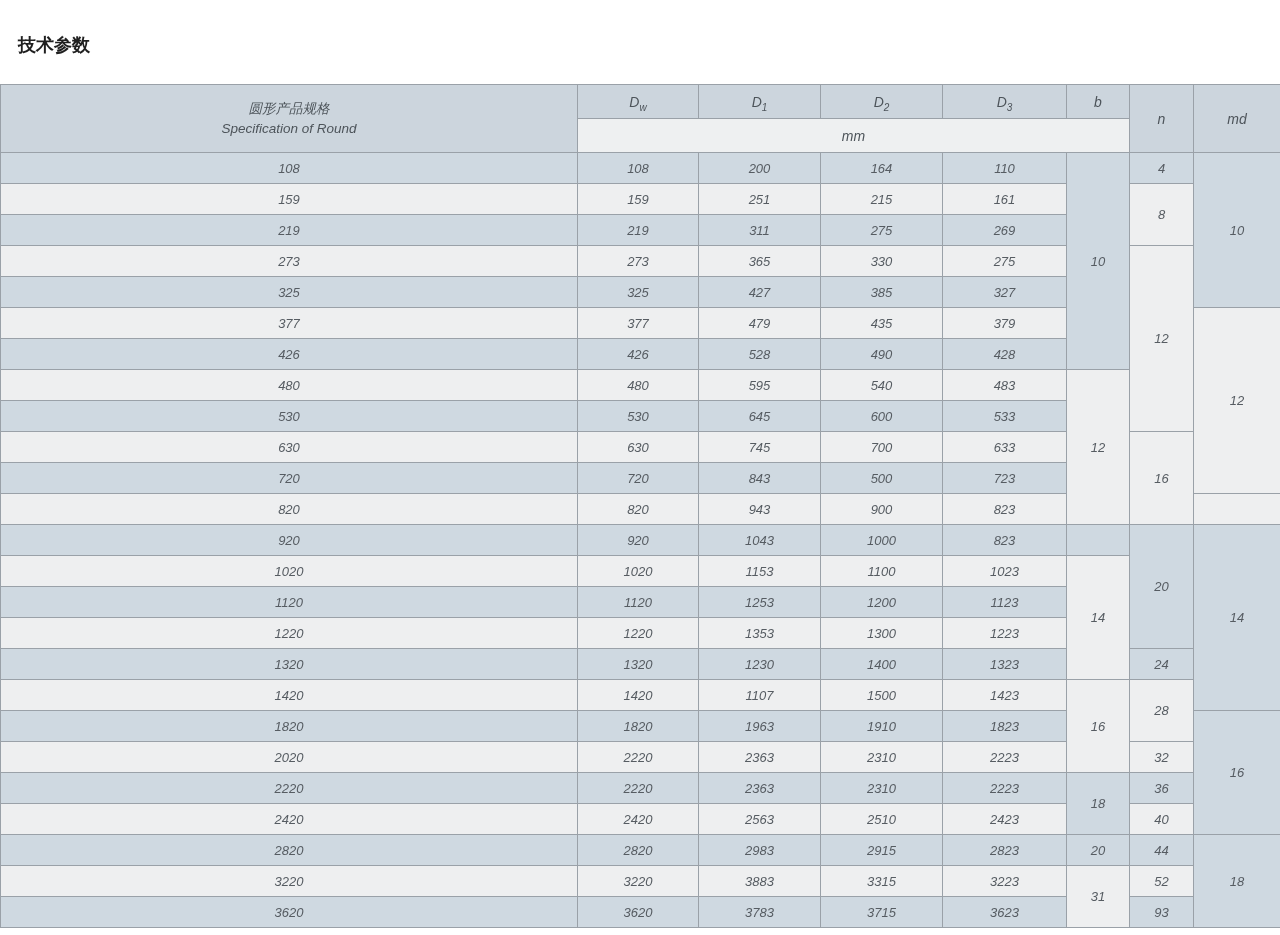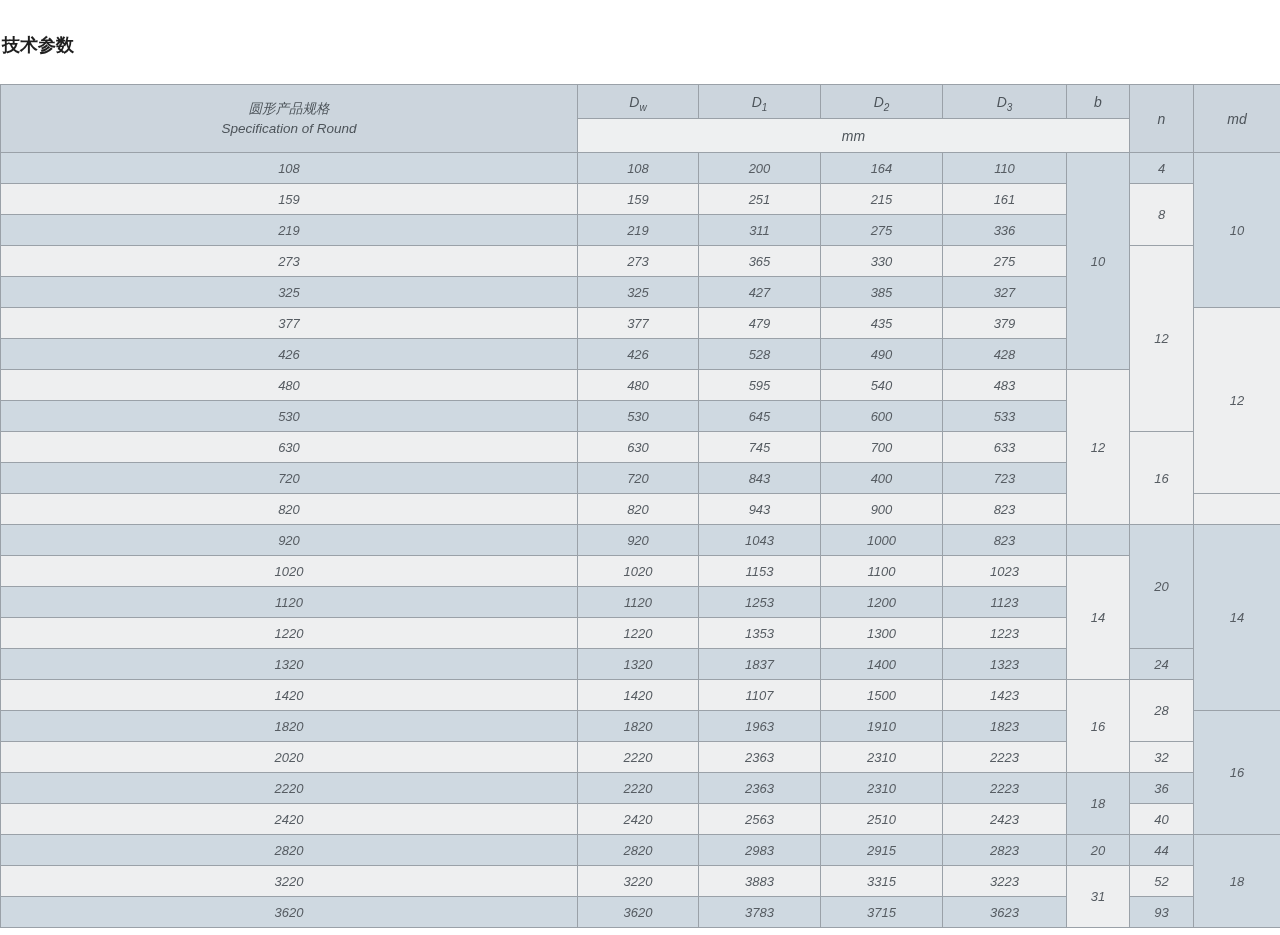--- a/index.html
+++ b/index.html
@@ -19,21 +19,21 @@
     font-family: "Liberation Sans", sans-serif;
   }
   .page {
     width: 1280px;
     height: 935px;
     box-sizing: border-box;
     padding-top: 34px;
     overflow: hidden;
   }
   .title {
-    margin: 0 0 0 2px;
+    margin: 0 0 0 18px;
     font-size: 18px;
     line-height: 22px;
     font-weight: bold;
     color: var(--title-text);
   }
   table.spec-table {
     border-collapse: collapse;
     table-layout: fixed;
     width: 1280px;
     margin-top: 28px;
@@ -126,21 +126,21 @@
           <td class="gray">251</td>
           <td class="gray">215</td>
           <td class="gray">161</td>
           <td rowspan="2" class="gray">8</td>
         </tr>
         <tr>
           <td class="blue">219</td>
           <td class="blue">219</td>
           <td class="blue">311</td>
           <td class="blue">275</td>
-          <td class="blue">336</td>
+          <td class="blue">269</td>
         </tr>
         <tr>
           <td class="gray">273</td>
           <td class="gray">273</td>
           <td class="gray">365</td>
           <td class="gray">330</td>
           <td class="gray">275</td>
           <td rowspan="6" class="gray">12</td>
         </tr>
         <tr>
@@ -185,21 +185,21 @@
           <td class="gray">630</td>
           <td class="gray">745</td>
           <td class="gray">700</td>
           <td class="gray">633</td>
           <td rowspan="3" class="gray">16</td>
         </tr>
         <tr>
           <td class="blue">720</td>
           <td class="blue">720</td>
           <td class="blue">843</td>
-          <td class="blue">400</td>
+          <td class="blue">500</td>
           <td class="blue">723</td>
         </tr>
         <tr>
           <td class="gray">820</td>
           <td class="gray">820</td>
           <td class="gray">943</td>
           <td class="gray">900</td>
           <td class="gray">823</td>
           <td rowspan="1" class="gray"></td>
         </tr>
@@ -231,21 +231,21 @@
         <tr>
           <td class="gray">1220</td>
           <td class="gray">1220</td>
           <td class="gray">1353</td>
           <td class="gray">1300</td>
           <td class="gray">1223</td>
         </tr>
         <tr>
           <td class="blue">1320</td>
           <td class="blue">1320</td>
-          <td class="blue">1837</td>
+          <td class="blue">1230</td>
           <td class="blue">1400</td>
           <td class="blue">1323</td>
           <td rowspan="1" class="blue">24</td>
         </tr>
         <tr>
           <td class="gray">1420</td>
           <td class="gray">1420</td>
           <td class="gray">1107</td>
           <td class="gray">1500</td>
           <td class="gray">1423</td>

